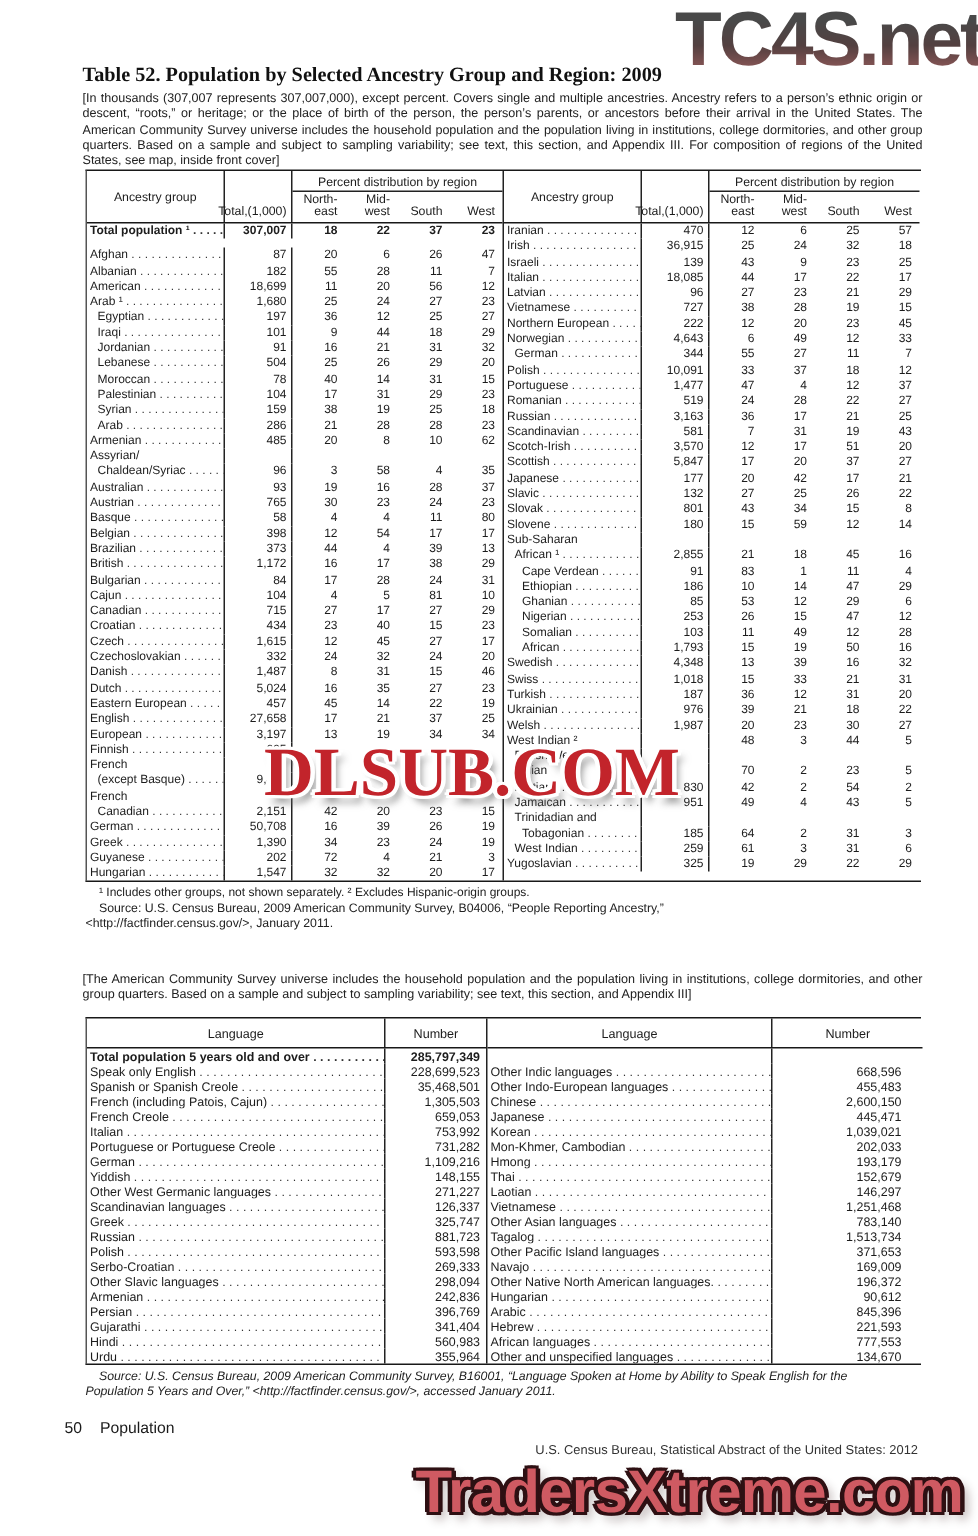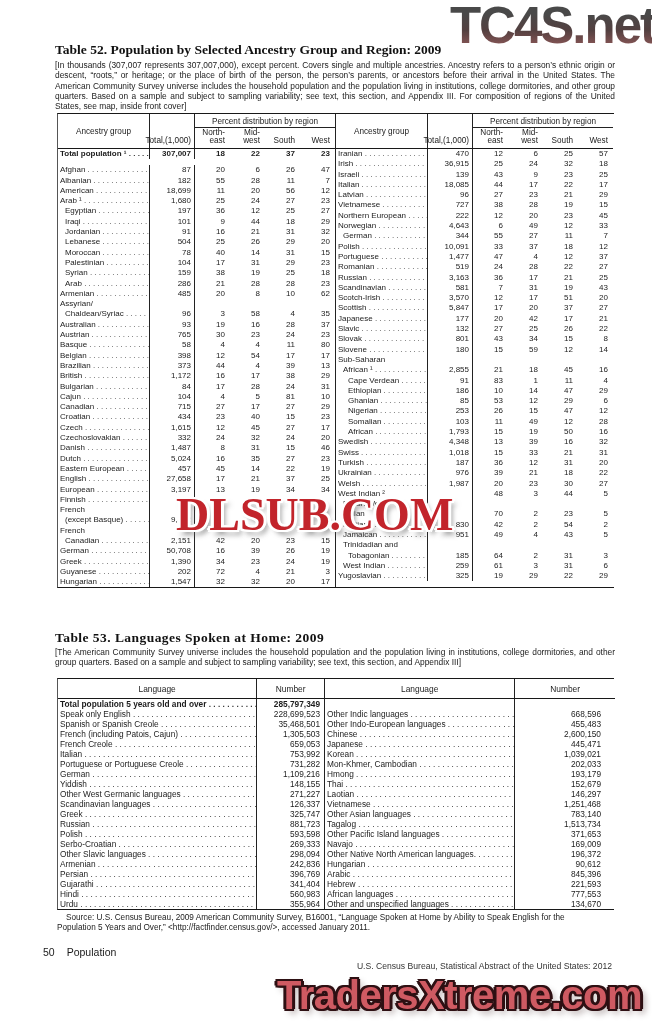--- a/index.html
+++ b/index.html
@@ -33,21 +33,21 @@
   .t52row.gap{margin-bottom:6px;}
   .c{box-sizing:border-box;}
   .c.lab{width:92px;border-right:1px solid #222;overflow:hidden;white-space:nowrap;}
   .c.tot{width:45px;border-right:1px solid #222;text-align:right;padding-right:3px;}
   .c.pct{width:35px;text-align:right;padding-right:5px;}
   .dots{color:#333;}
   
   .footnote{position:absolute;left:57px;top:590px;width:555px;font-size:8px;text-indent:9px;color:#222;}
   .src{position:absolute;left:57px;font-size:8.2px;line-height:10.2px;text-indent:9px;color:#222;}
   #t52-src{top:601px;width:470px;}
-  #t53-src{top:913px;width:508px;}
+  #t53-src{top:913px;width:508px;font-style:italic;}
   
   #t53{position:absolute;left:57px;top:678px;width:556px;display:flex;
        border-top:1.3px solid #181818;border-bottom:1.2px solid #181818;border-left:1px solid #555;}
   .half53{display:flex;flex-direction:column;}
   .half53.l{width:266px;}
   .half53.r{width:290px;border-left:1px solid #222;}
   .hdr53{display:flex;height:19px;border-bottom:1.2px solid #181818;font-size:8.4px;align-items:center;}
   .hdr53 .hl{text-align:center;}
   .half53.l .hl{width:199px;border-right:1px solid #222;align-self:stretch;display:flex;align-items:center;justify-content:center;}
   .half53.l .hn{width:67px;text-align:center;}
@@ -809,22 +809,23 @@
             <div class="c tot">325</div>
             <div class="c pct">19</div>
             <div class="c pct">29</div>
             <div class="c pct">22</div>
             <div class="c pct">29</div>
           </div>
         </div>
     </div>
   </div>
 
+  <div class="footnote">¹ Includes other groups, not shown separately.  ² Excludes Hispanic-origin groups.</div>
+  <div class="src" id="t52-src">Source: U.S. Census Bureau, 2009 American Community Survey, B04006, “People Reporting Ancestry,” &lt;http://factfinder.census.gov/&gt;, January 2011.</div>
 
-  <div class="tbl-title" id="t53-title">Table 53. Languages Spoken at Home: 2009</div>
   <div class="bracket-note" id="t53-note">[The American Community Survey universe includes the household population and the population living in institutions, college dormitories, and other group quarters. Based on a sample and subject to sampling variability; see text, this section, and Appendix III]</div>
 
   <div id="t53">
     <div class="half53 l">
       <div class="hdr53">
         <div class="hl">Language</div>
         <div class="hn">Number</div>
       </div>
       <div id="t53-left-body">
           <div class="t53row b">

